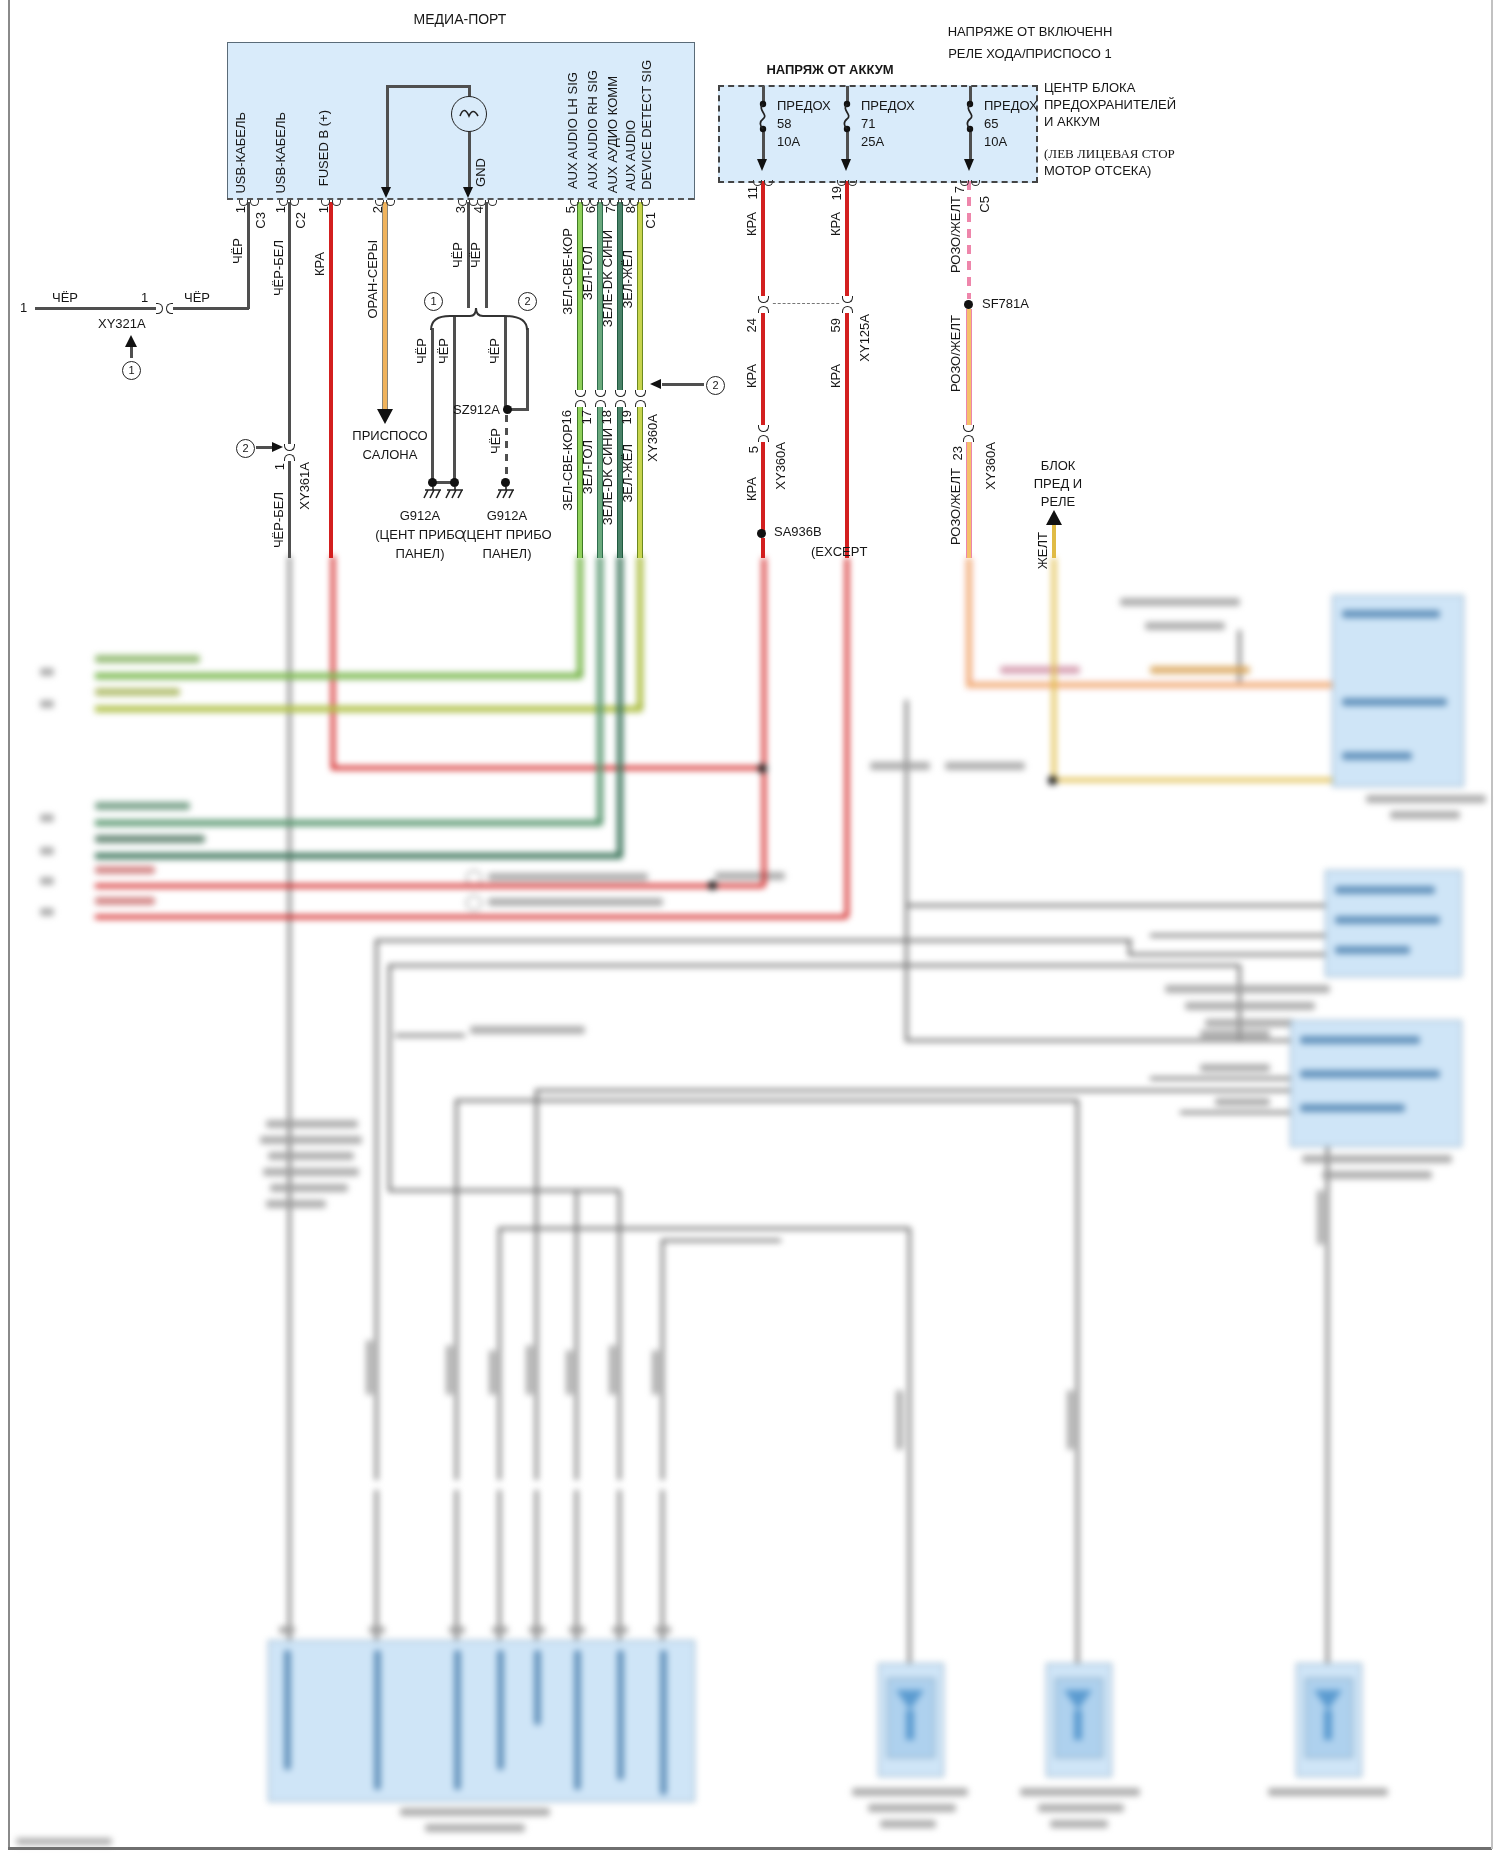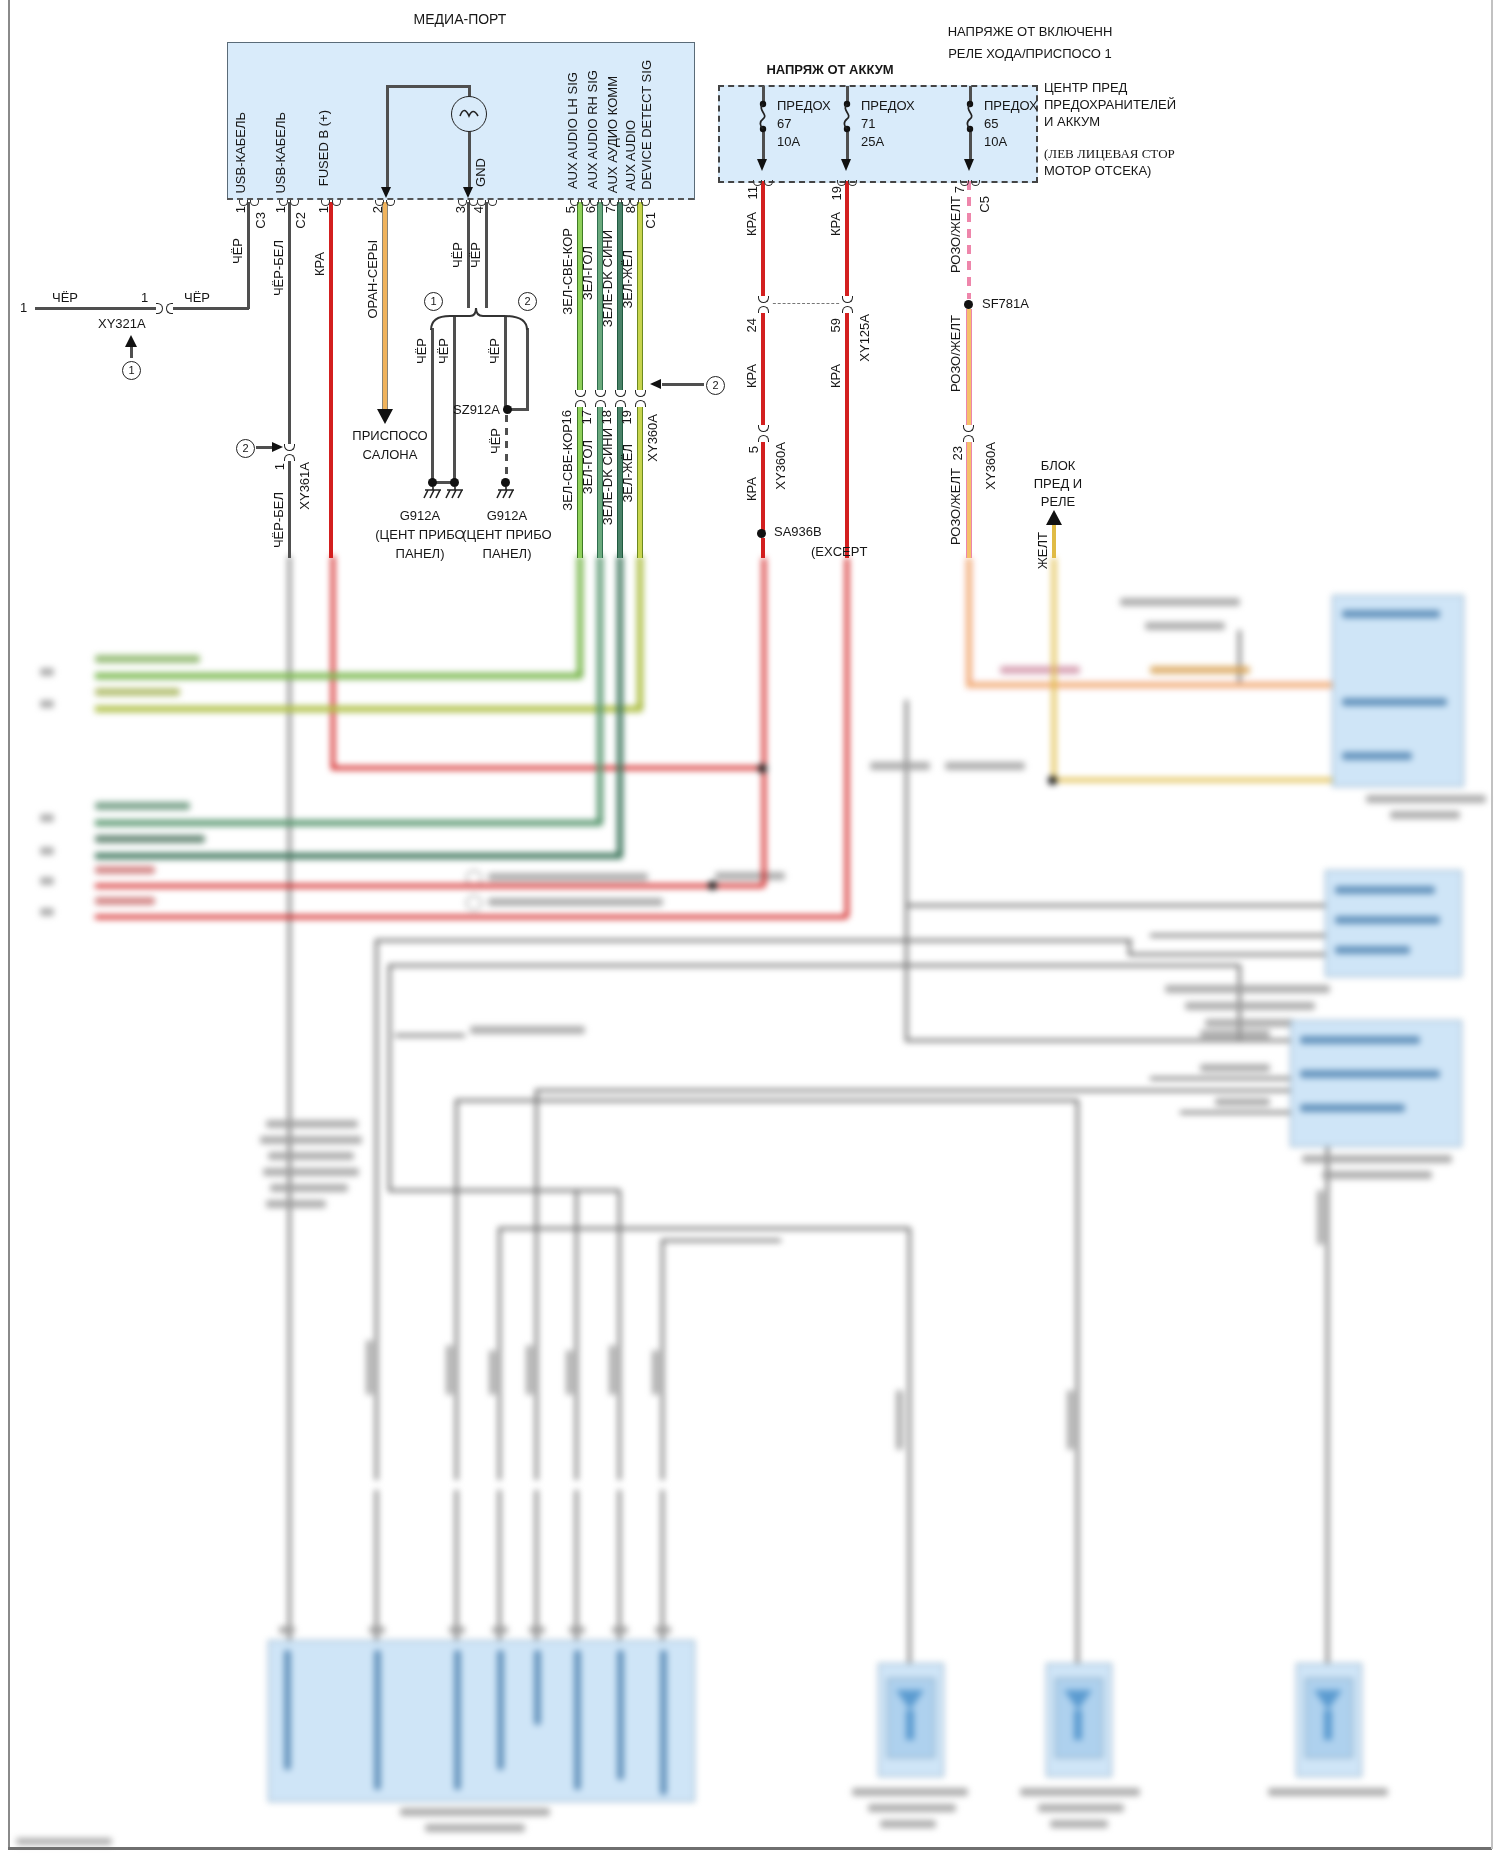--- a/index.html
+++ b/index.html
@@ -397,36 +397,36 @@
   <div class="tri-l" style="left:650px;top:379px;"></div>
   <div class="vt" style="left:561px;top:424px;">ЗЕЛ-СВЕ-КОР</div>
   <div class="vt" style="left:581px;top:440px;">ЗЕЛ-ГОЛ</div>
   <div class="vt" style="left:601px;top:428px;">ЗЕЛЕ-DK СИНИ</div>
   <div class="vt" style="left:621px;top:444px;">ЗЕЛ-ЖЁЛ</div>
 
   <div class="lb ctr" style="left:730px;top:62px;width:200px;font-weight:bold;">НАПРЯЖ ОТ АККУМ</div>
   <div class="lb ctr" style="left:930px;top:24px;width:200px;">НАПРЯЖЕ ОТ ВКЛЮЧЕНН</div>
   <div class="lb ctr" style="left:920px;top:46px;width:220px;">РЕЛЕ ХОДА/ПРИСПОСО 1</div>
   <div class="box dash" style="left:718px;top:85px;width:316px;height:94px;"></div>
-  <div class="lb" style="left:1044px;top:80px;">ЦЕНТР ПРЕД</div>
+  <div class="lb" style="left:1044px;top:80px;">ЦЕНТР БЛОКА</div>
   <div class="lb" style="left:1044px;top:97px;">ПРЕДОХРАНИТЕЛЕЙ</div>
   <div class="lb" style="left:1044px;top:114px;">И АККУМ</div>
   <div class="lb" style="left:1044px;top:146px;font-family:Liberation Serif, serif;">(ЛЕВ ЛИЦЕВАЯ СТОР</div>
   <div class="lb" style="left:1044px;top:163px;">МОТОР ОТСЕКА)</div>
 
   <div class="wv k" style="left:762px;top:86px;height:16px;"></div>
   <svg style="left:756px;top:100px;" width="15" height="34" viewBox="0 0 15 34">
     <circle cx="7" cy="4" r="3.2" fill="#111"></circle>
       <circle cx="7" cy="29" r="3.2" fill="#111"></circle>
     <path d="M7 4 C1 10 13 15 7 19 C3 22 4 26 7 29" fill="none" stroke="#222" stroke-width="1.7"></path>
   </svg>
   <div class="wv k" style="left:762px;top:132px;height:28px;"></div>
   <div class="tri-d" style="left:757px;top:159px;border-top-width:12px;border-left-width:5.5px;border-right-width:5.5px;"></div>
   <div class="lb" style="left:777px;top:98px;">ПРЕДОХ</div>
-  <div class="lb" style="left:777px;top:116px;">67</div>
+  <div class="lb" style="left:777px;top:116px;">58</div>
   <div class="lb" style="left:777px;top:134px;">10A</div>
   <div class="pb" style="left:753px;top:180px;"></div>
   <div class="vt sm9" style="left:746px;top:186px;">11</div>
 
   <div class="wv k" style="left:846px;top:86px;height:16px;"></div>
   <svg style="left:840px;top:100px;" width="15" height="34" viewBox="0 0 15 34">
     <circle cx="7" cy="4" r="3.2" fill="#111"></circle>
       <circle cx="7" cy="29" r="3.2" fill="#111"></circle>
     <path d="M7 4 C1 10 13 15 7 19 C3 22 4 26 7 29" fill="none" stroke="#222" stroke-width="1.7"></path>
   </svg>

